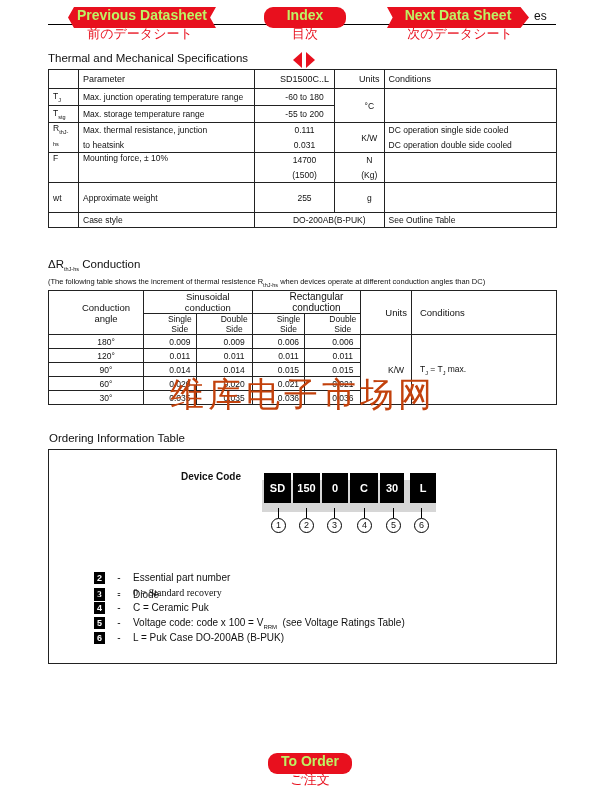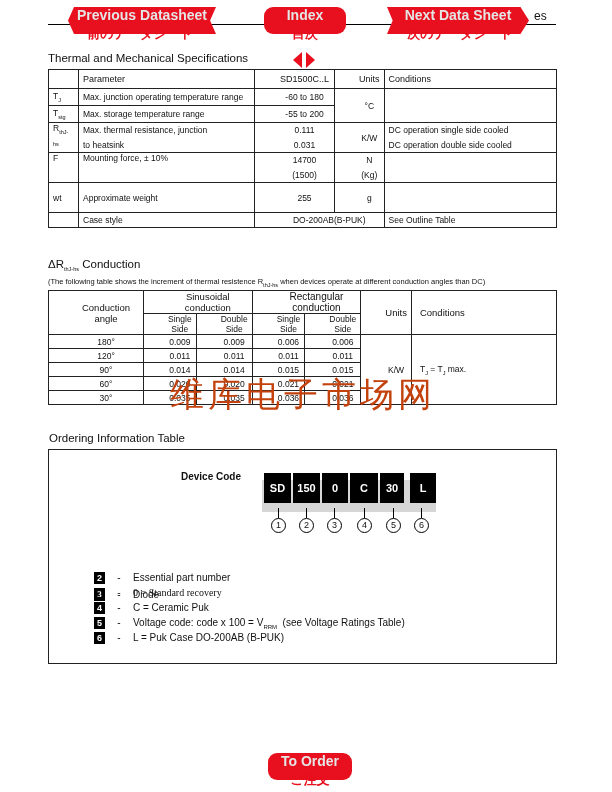--- a/index.html
+++ b/index.html
@@ -1,19 +1,19 @@
 <!DOCTYPE html>
 <html><head>
 <meta charset="utf-8">
 <style>
   * { box-sizing: border-box; margin: 0; padding: 0; }
   body { width: 612px; height: 792px; background: #fff; position: relative; font-family: "Liberation Sans", sans-serif; color: #111; overflow: hidden; }
   .abs { position: absolute; }
-  .navbtn { position: absolute; background: #e8101e; color: #e5e5e5; font-weight: bold; font-size: 14px; line-height: 17px; height: 27px; text-align: center; }
-  .jp { position: absolute; color: #e8101e; font-weight: bold; font-size: 13px; text-align: center; font-family: "DejaVu Sans", sans-serif; }
+  .navbtn { position: absolute; background: #e8101e; color: #bef264; font-weight: bold; font-size: 14px; line-height: 17px; height: 21px; text-align: center; }
+  .jp { position: absolute; color: #e8101e; font-weight: normal; font-size: 13px; text-align: center; font-family: "DejaVu Sans", sans-serif; }
   .topline { position: absolute; left: 48px; top: 24px; width: 508px; height: 1px; background: #000; }
   table { border-collapse: collapse; font-size: 8.5px; }
   td, th { border: 1px solid #222; padding: 0 4px; font-weight: normal; }
   .outer { border: 1.5px solid #222; }
   .c { text-align: center; padding-left: 24px; }
   .sec-title { position: absolute; font-size: 11.5px; }
   sub { font-size: 5.5px; }
   .code-box { position: absolute; background: #000; color: #fff; font-weight: bold; font-size: 11px; text-align: center; line-height: 30px; height: 30px; }
   .circle { position: absolute; width: 15px; height: 15px; border: 1px solid #000; border-radius: 50%; font-size: 9px; text-align: center; line-height: 13px; }
   .stem { position: absolute; width: 1px; height: 10px; background: #000; }

